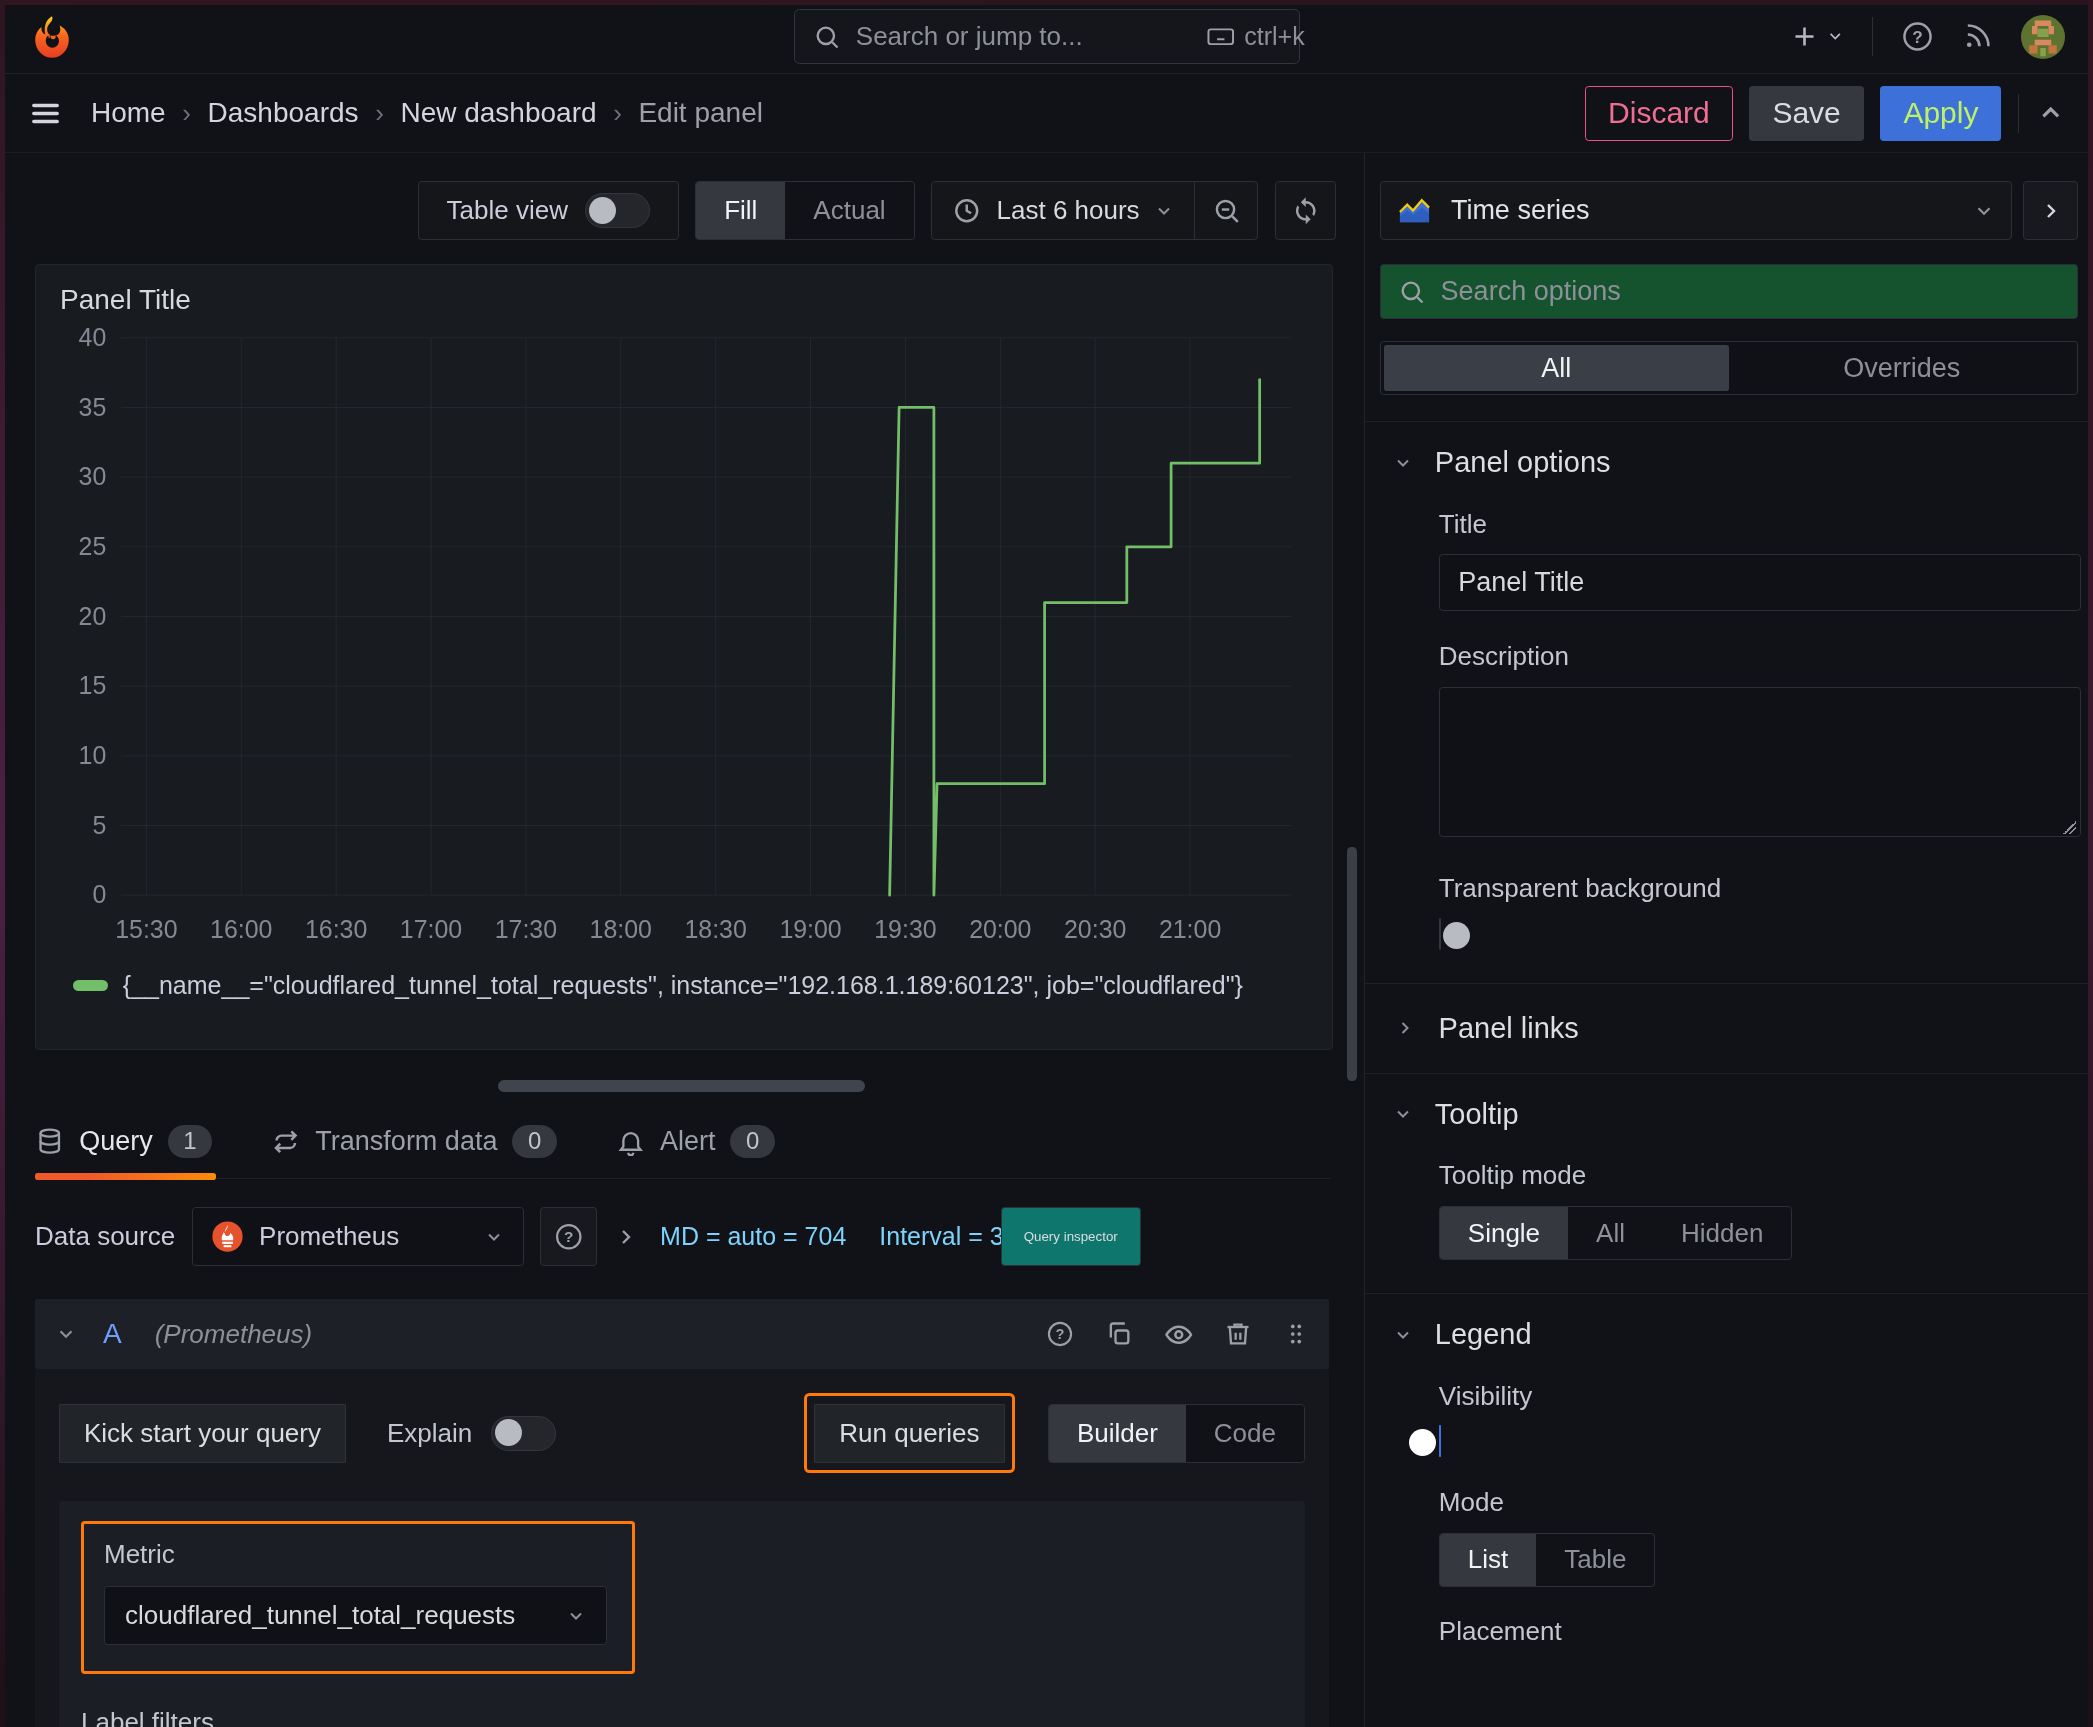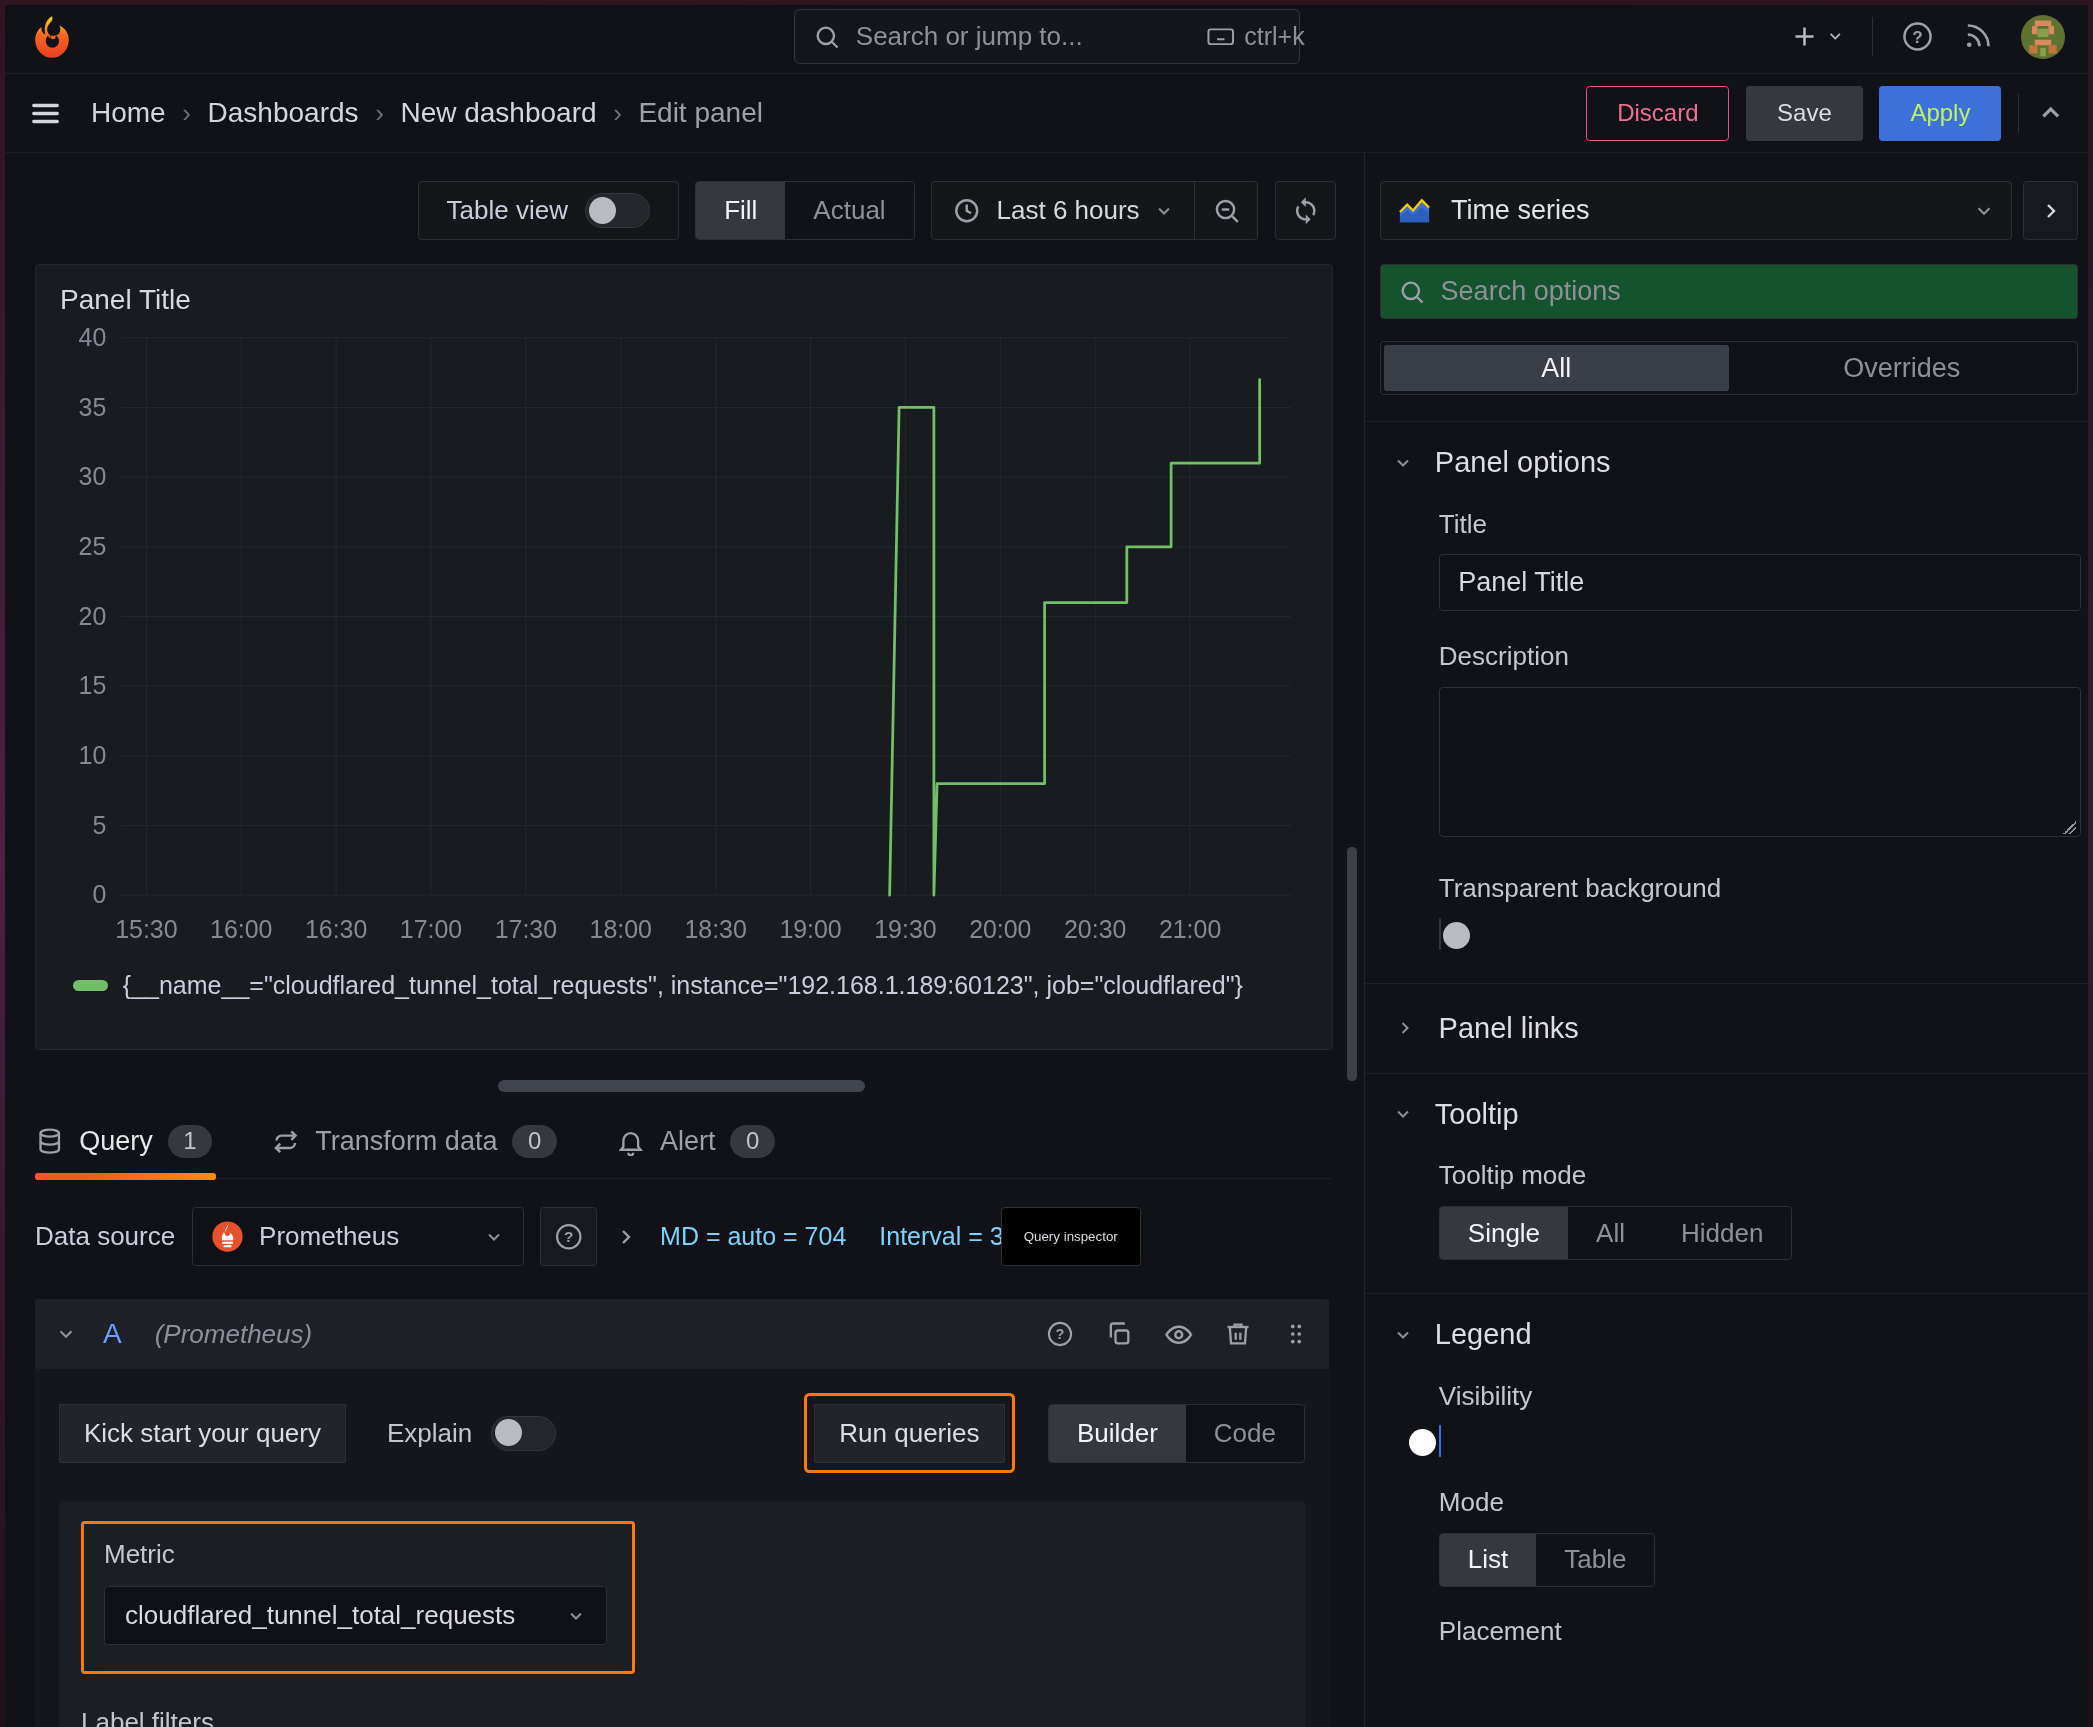--- a/index.html
+++ b/index.html
@@ -22,21 +22,21 @@
   .plus-btn{display:flex;align-items:center;gap:5.5px;color:#b6b8c0}
   .v-div{width:0.9px;height:39px;background:#2c2e34}
   .avatar{width:44px;height:44px;border-radius:50%;overflow:hidden}
   
   .subnav{height:79px;display:flex;align-items:center;padding:0 28px;background:#111217;border-bottom:0.9px solid #1b1d21;}
   .crumbs{display:flex;align-items:center;gap:16.6px;margin-left:28px;font-size:28px}
   .crumb{color:#d5d6dd}
   .crumb.last{color:#9da0a8}
   .crumb-sep{color:#6d707a;font-size:26px}
   .subnav-actions{margin-left:auto;display:flex;align-items:center;gap:16.6px}
-  .btn{height:55px;padding:0 30px;border-radius:3.7px;font-size:24px;display:inline-flex;align-items:center;background:#35383f;color:#dcdde2;border:0.9px solid transparent}
+  .btn{height:55px;padding:0 22px;border-radius:3.7px;font-size:30px;display:inline-flex;align-items:center;background:#35383f;color:#dcdde2;border:0.9px solid transparent}
   .btn-discard{background:transparent;border:0.9px solid #e8537f;color:#ef6e92}
   .btn-apply{background:#3d71d9;color:#bef264}
   
   .main{display:flex;height:1575px}
   .left{width:1364px;position:relative;overflow:hidden}
   .sidebar{flex:1;border-left:0.9px solid #232429;overflow:hidden;background:#111217}
   
   .viz-toolbar{display:flex;justify-content:flex-end;align-items:center;gap:16.6px;margin:28px 28px 0 0}
   .tv-box{display:flex;align-items:center;gap:16.6px;height:59px;padding:0 28px;border:0.9px solid #2c2f35;border-radius:3.7px;background:#141619}
   .seg{display:inline-flex;align-items:stretch;height:59px;border:0.9px solid #2c2f35;border-radius:3.7px;background:#111217;overflow:hidden}
@@ -68,21 +68,21 @@
   .tab.active::after{content:"";position:absolute;left:0;right:0;bottom:-1.8px;height:7.4px;border-radius:2.8px;
     background:linear-gradient(90deg,#f05a28 30%,#fb8b0a 99%)}
   .badge{background:#35383f;color:#c3c5cc;border-radius:922px;padding:2.8px 15.7px;font-size:24px}
   
   .query-toolbar{display:flex;align-items:center;margin:28px 35px 0 35px;gap:16.6px}
   .qt-label{color:#ccccdc}
   .ds-select{display:flex;align-items:center;gap:14.8px;height:59px;padding:0 18.5px;background:#101116;border:0.9px solid #2c2f35;border-radius:3.7px;min-width:332px}
   .ds-select .chev{margin-left:auto}
   .help-btn{width:57px;height:59px;border:0.9px solid #2c2f35;border-radius:3.7px;display:flex;align-items:center;justify-content:center;background:#17191e}
   .stats{display:flex;gap:33px;color:#7dd3fc;font-size:25px;margin-left:5.5px;white-space:nowrap}
-  .inspector-btn{height:59px;padding:0 22px;display:flex;align-items:center;background:#000000;border:0.9px solid #2e3137;border-radius:3.7px;color:#dcdde2;margin-left:-46px;position:relative;z-index:2}
+  .inspector-btn{height:59px;padding:0 22px;display:flex;align-items:center;background:#0f766e;border:0.9px solid #2e3137;border-radius:3.7px;color:#dcdde2;margin-left:-46px;position:relative;z-index:2}
   
   .query-card{margin:33px 35px 0 35px}
   .q-header{height:70px;background:#1d2026;display:flex;align-items:center;padding:0 20px;border-radius:2.8px}
   .q-refid{color:#6e9fff;font-size:28px;margin:0 33px 0 26px;font-weight:500}
   .q-dshint{color:#8e9099;font-style:italic}
   .q-icons{margin-left:auto;display:flex;align-items:center;gap:31px;color:#9da0a8}
   .q-body{background:#15171c;padding:24px 24px 31px 24px}
   .q-actions{display:flex;align-items:center}
   .btn-sec{height:59px;padding:0 24px;display:inline-flex;align-items:center;background:#212429;border:0.9px solid #2e3137;border-radius:1px;color:#dcdde2;font-size:26px}
   .explain{display:flex;align-items:center;gap:18.5px;margin-left:41px;color:#c5c7ce}

